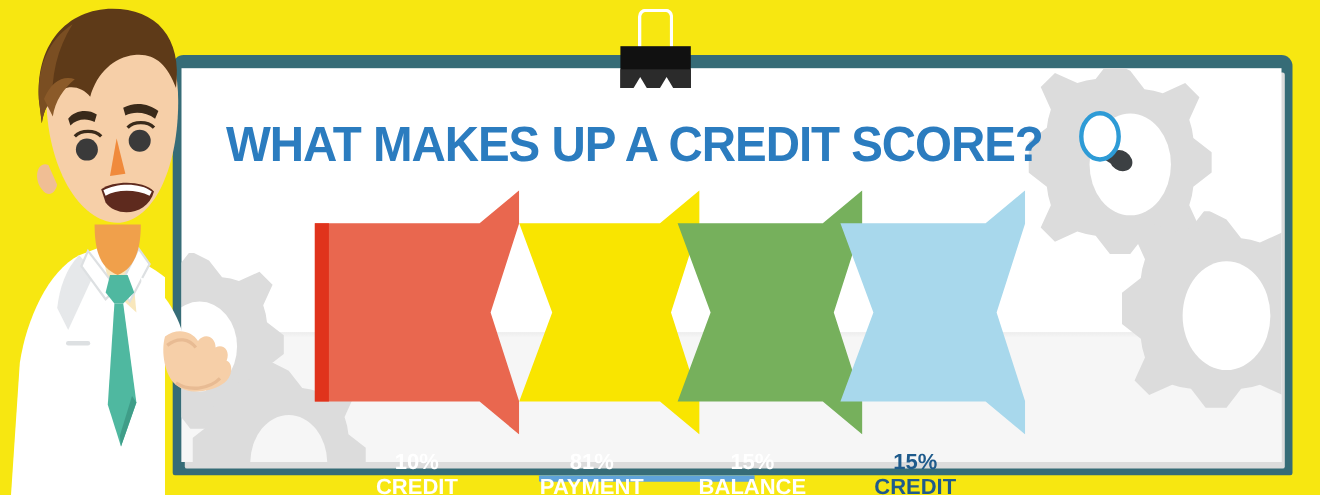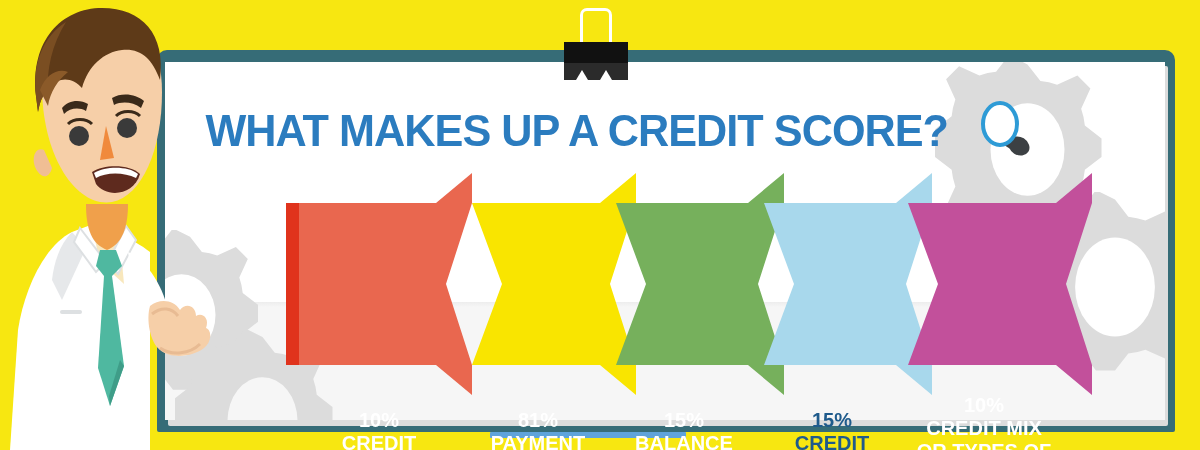--- a/index.html
+++ b/index.html
@@ -206,33 +206,20 @@
       </svg>
       <div class="label">
         <div class="label-inner" style="color:#1F5B8C;">
           <span class="pct">15%</span>
           <span class="ln">CREDIT</span>
 
         </div>
       </div>
     </div>
 
-    <div class="arrow" style="left:876px;width:216px;">
-      <svg class="shape" viewBox="0 0 216 222" preserveAspectRatio="none">
-        <path d="M32 30 H180 L216 0 L216 30 L190 111 L216 192 L216 222 L180 192 H32 L62 111 Z" fill="#C2509B"></path>
-      </svg>
-      <div class="label">
-        <div class="label-inner" style="color:#FFFFFF;padding-top:18px;">
-          <span class="pct">10%</span>
-          <span class="ln">CREDIT MIX</span>
-          <span class="ln">OR TYPES OF</span>
-
-        </div>
-      </div>
-    </div>
   </div>
 
   <div class="man">
     <svg width="220" height="450" viewBox="0 0 220 450">
 
       <path d="M72 232 C44 246 24 290 18 330 L10 450 L150 450 L150 252 C132 238 104 226 88 226 Z" fill="#FFFFFF"></path>
       <path d="M72 232 C60 244 54 262 52 280 L62 300 L86 248 Z" fill="#E6E8EA"></path>
       <path d="M95 240 L120 240 L124 284 L100 262 Z" fill="#F0C96B" opacity="0.45"></path>
 
       <path d="M80 228 L106 262 L96 272 L74 242 Z" fill="#FFFFFF" stroke="#DDE0E2" stroke-width="2"></path>

